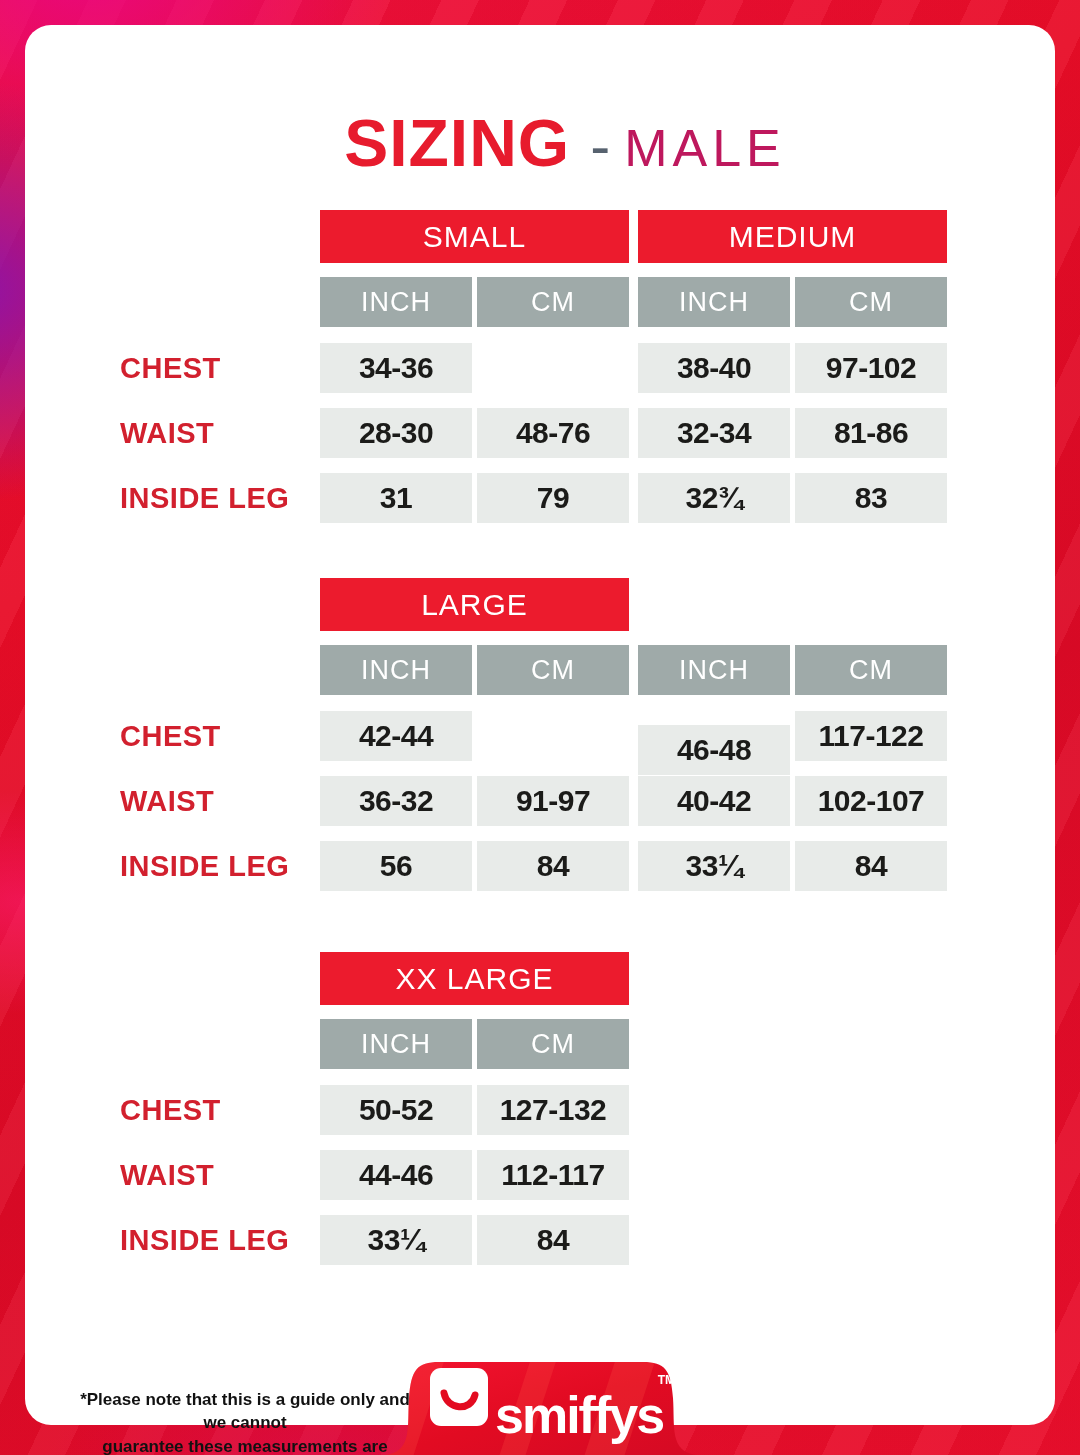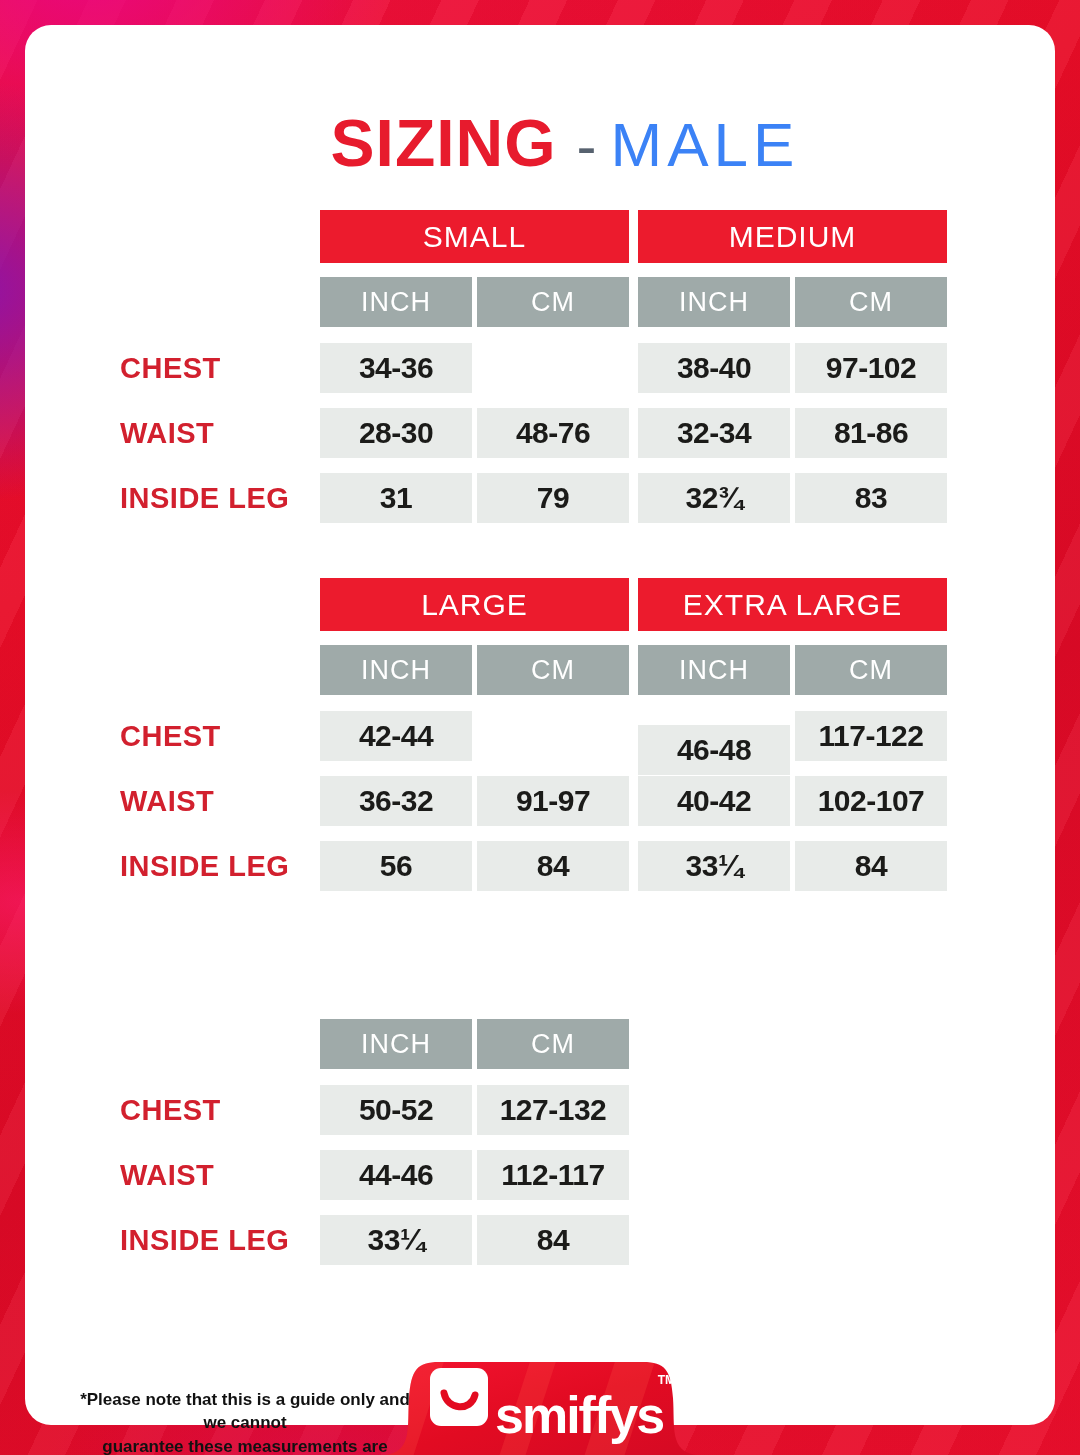--- a/index.html
+++ b/index.html
@@ -24,21 +24,21 @@
     position:absolute;left:0;top:80px;width:1080px;
     text-align:center;white-space:nowrap;
   }
   .title .t-red{
     color:#e71b2d;font-size:66px;font-weight:800;letter-spacing:1px;
   }
   .title .t-sep{
     color:#57626f;font-size:60px;font-weight:400;margin:0 14px 0 20px;
   }
   .title .t-gray{
-    color:#3b82f6;font-size:62px;font-weight:400;letter-spacing:5px;
+    color:#be185d;font-size:52px;font-weight:400;letter-spacing:5px;
   }
   .size-head{
     position:absolute;height:53px;width:309px;
     background:#ec1b2d;color:#ffffff;
     text-align:center;line-height:53px;
     font-size:30px;font-weight:500;letter-spacing:1px;
   }
   .unit-cell{
     position:absolute;height:50px;width:152px;
     background:#9faaa9;color:#ffffff;
@@ -104,21 +104,20 @@
   <div class="data-cell c3" style="top:408px">32-34</div>
   <div class="data-cell c4" style="top:408px">81-86</div>
 
   <div class="row-label" style="top:473px">INSIDE LEG</div>
   <div class="data-cell c1" style="top:473px">31</div>
   <div class="data-cell c2" style="top:473px">79</div>
   <div class="data-cell c3" style="top:473px">32¾</div>
   <div class="data-cell c4" style="top:473px">83</div>
 
   <div class="size-head h1" style="top:578px">LARGE</div>
-  <div class="size-head h2" style="top:578px">EXTRA LARGE</div>
 
   <div class="unit-cell c1" style="top:645px">INCH</div>
   <div class="unit-cell c2" style="top:645px">CM</div>
   <div class="unit-cell c3" style="top:645px">INCH</div>
   <div class="unit-cell c4" style="top:645px">CM</div>
 
   <div class="row-label" style="top:711px">CHEST</div>
   <div class="data-cell c1" style="top:711px">42-44</div>
   <div class="data-cell c3" style="top:725px">46-48</div>
   <div class="data-cell c4" style="top:711px">117-122</div>
@@ -128,20 +127,21 @@
   <div class="data-cell c2" style="top:776px">91-97</div>
   <div class="data-cell c3" style="top:776px">40-42</div>
   <div class="data-cell c4" style="top:776px">102-107</div>
 
   <div class="row-label" style="top:841px">INSIDE LEG</div>
   <div class="data-cell c1" style="top:841px">56</div>
   <div class="data-cell c2" style="top:841px">84</div>
   <div class="data-cell c3" style="top:841px">33¼</div>
   <div class="data-cell c4" style="top:841px">84</div>
 
+  <div class="size-head h1" style="top:952px">XX LARGE</div>
 
   <div class="unit-cell c1" style="top:1019px">INCH</div>
   <div class="unit-cell c2" style="top:1019px">CM</div>
 
   <div class="row-label" style="top:1085px">CHEST</div>
   <div class="data-cell c1" style="top:1085px">50-52</div>
   <div class="data-cell c2" style="top:1085px">127-132</div>
 
   <div class="row-label" style="top:1150px">WAIST</div>
   <div class="data-cell c1" style="top:1150px">44-46</div>

